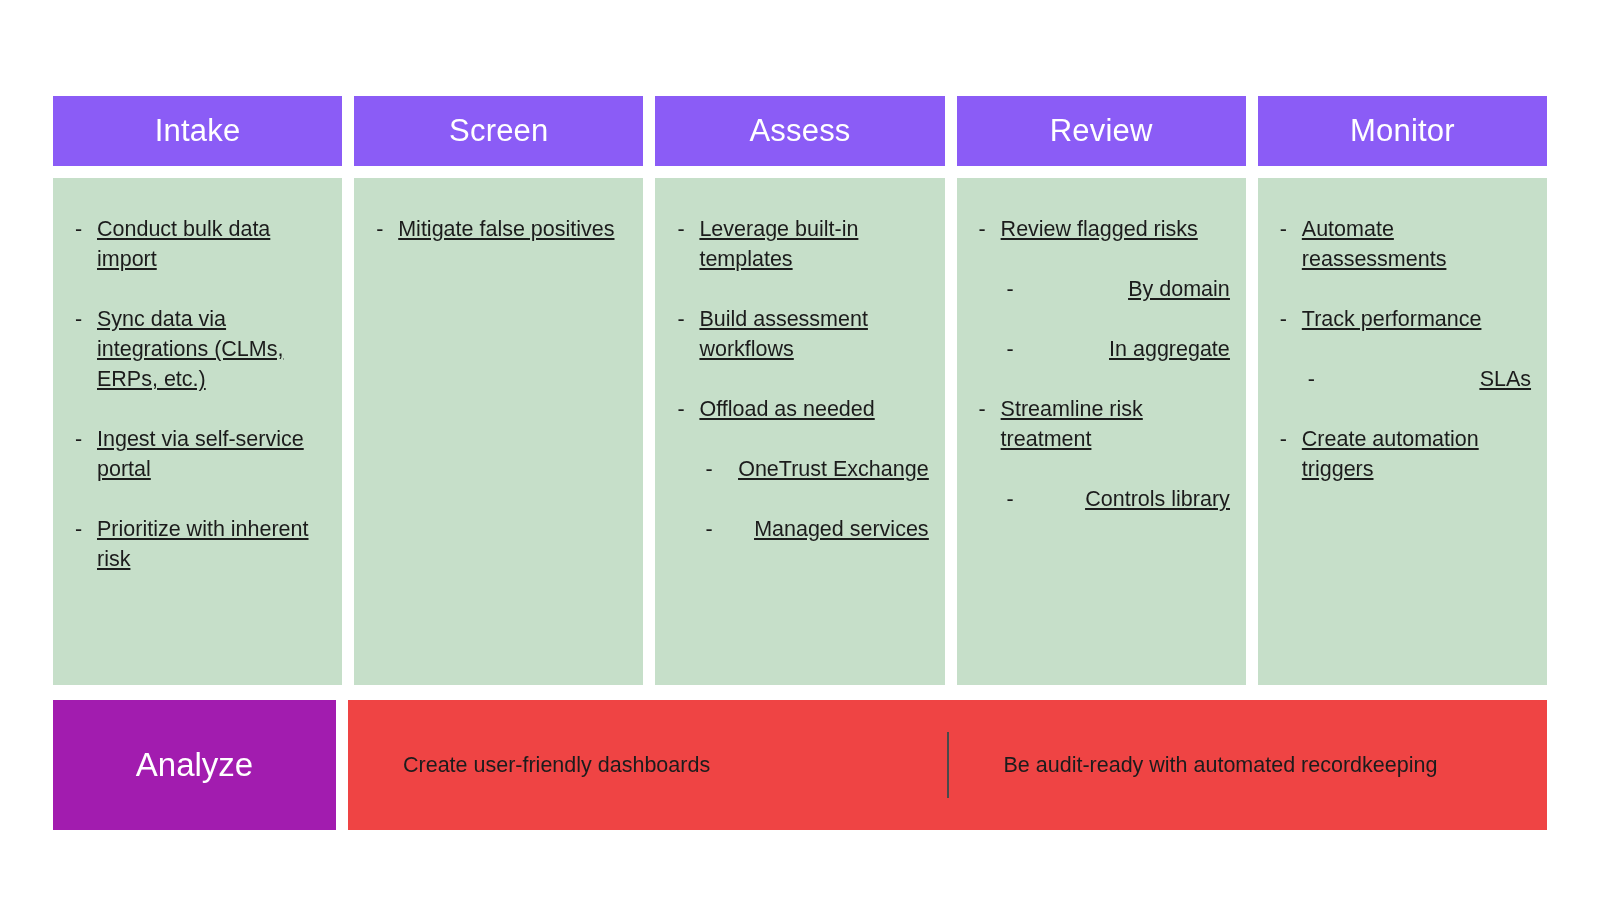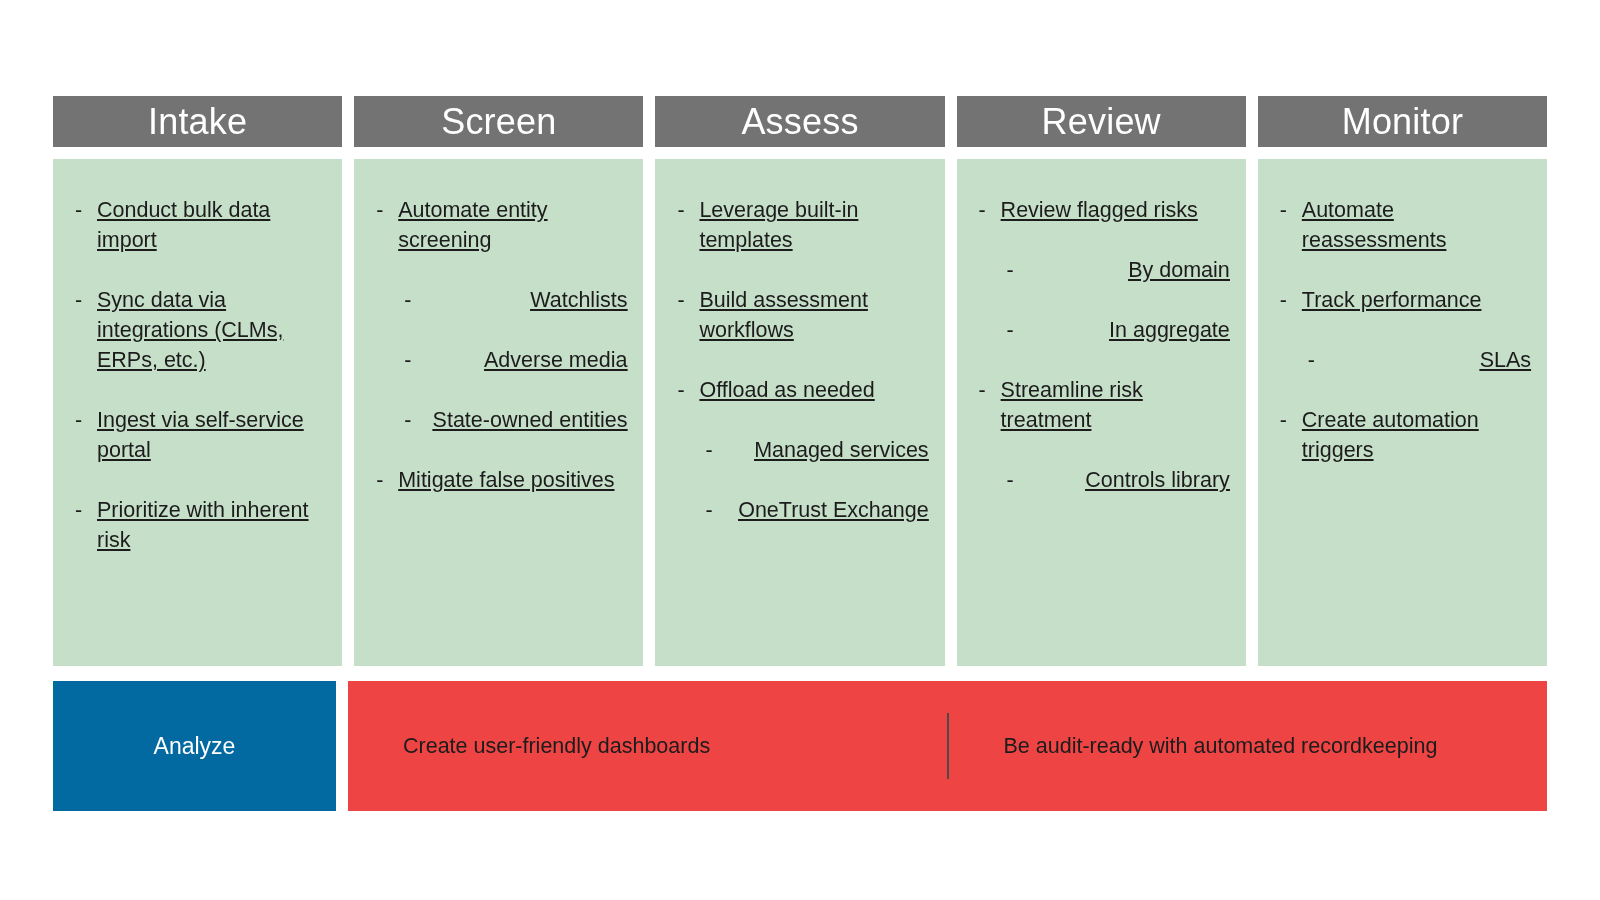--- a/index.html
+++ b/index.html
@@ -30,27 +30,27 @@
     align-items: stretch;
   }
   .stage-col {
     flex: 1 1 0;
     min-width: 0;
     display: flex;
     flex-direction: column;
   }
 
   .stage-header {
-    height: 51px;
-    background: #737373;
+    height: 70px;
+    background: #8b5cf6;
     color: #ffffff;
     display: flex;
     align-items: center;
     justify-content: center;
-    font-size: 36px;
+    font-size: 31px;
     font-weight: 400;
     letter-spacing: 0.2px;
   }
 
   .stage-body {
     margin-top: 12px;
     height: 507px;
     background: #c6dfc9;
     box-sizing: border-box;
     padding: 36px 16px 10px 16px;
@@ -99,26 +99,26 @@
   
   .analyze-row {
     display: flex;
     gap: 12px;
     margin-top: 15px;
     align-items: stretch;
     height: 130px;
   }
   .analyze-label {
     flex: 0 0 283px;
-    background: #0369a1;
+    background: #a21caf;
     color: #ffffff;
     display: flex;
     align-items: center;
     justify-content: center;
-    font-size: 23px;
+    font-size: 33px;
   }
   .analyze-items {
     flex: 1 1 auto;
     background: #ef4444;
     display: flex;
     align-items: center;
   }
   .analyze-cell {
     flex: 1 1 0;
     min-width: 0;
@@ -159,40 +159,35 @@
             <li><span>Prioritize with inherent risk</span></li>
           </ul>
         </div>
       </div>
       <div class="stage-col">
         <div class="stage-header">
           <span>Screen</span>
         </div>
         <div class="stage-body">
           <ul class="bullets">
-            <li class="has-sub"><span>Automate entity screening</span><ul class="sub">
-                <li><span>Watchlists</span></li>
-                <li><span>Adverse media</span></li>
-                <li><span>State-owned entities</span></li>
-              </ul></li>
             <li><span>Mitigate false positives</span></li>
           </ul>
         </div>
       </div>
       <div class="stage-col">
         <div class="stage-header">
           <span>Assess</span>
         </div>
         <div class="stage-body">
           <ul class="bullets">
             <li><span>Leverage built-in templates</span></li>
             <li><span>Build assessment workflows</span></li>
             <li class="has-sub"><span>Offload as needed</span><ul class="sub">
+                <li><span>OneTrust Exchange</span></li>
                 <li><span>Managed services</span></li>
-                <li><span>OneTrust Exchange</span></li>
               </ul></li>
           </ul>
         </div>
       </div>
       <div class="stage-col">
         <div class="stage-header">
           <span>Review</span>
         </div>
         <div class="stage-body">
           <ul class="bullets">

